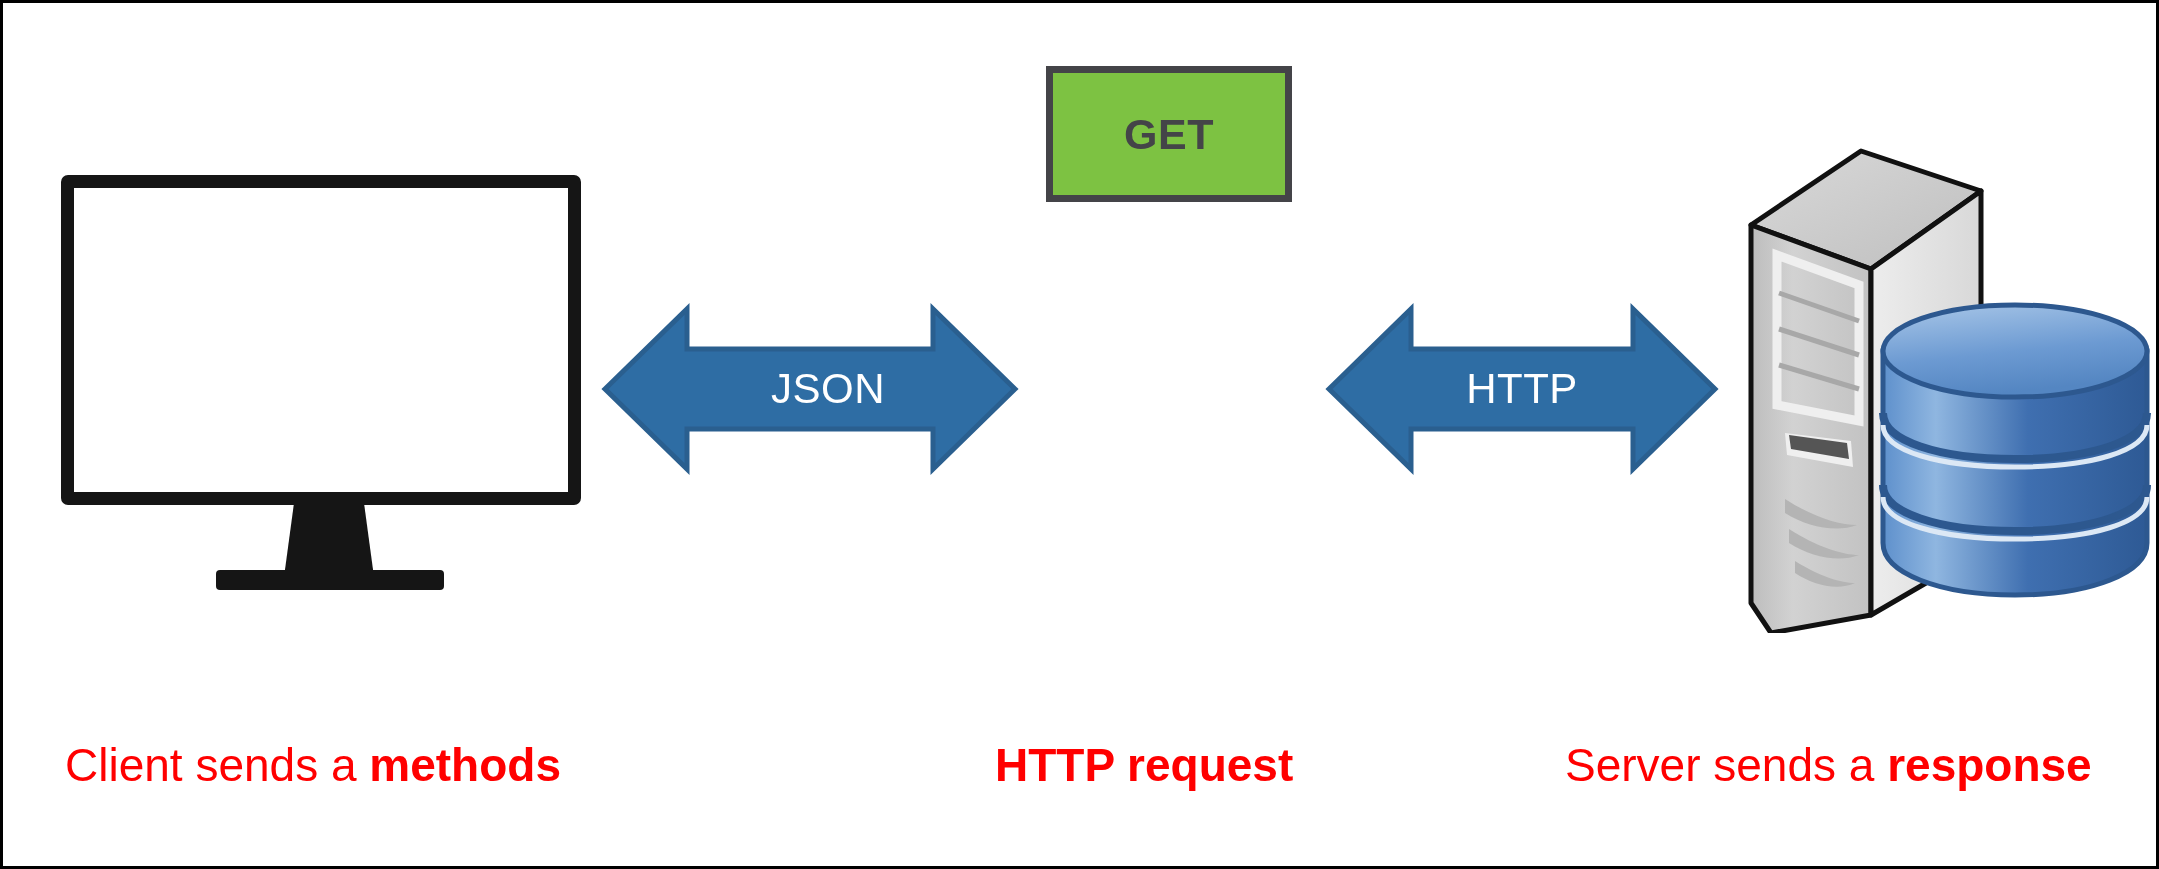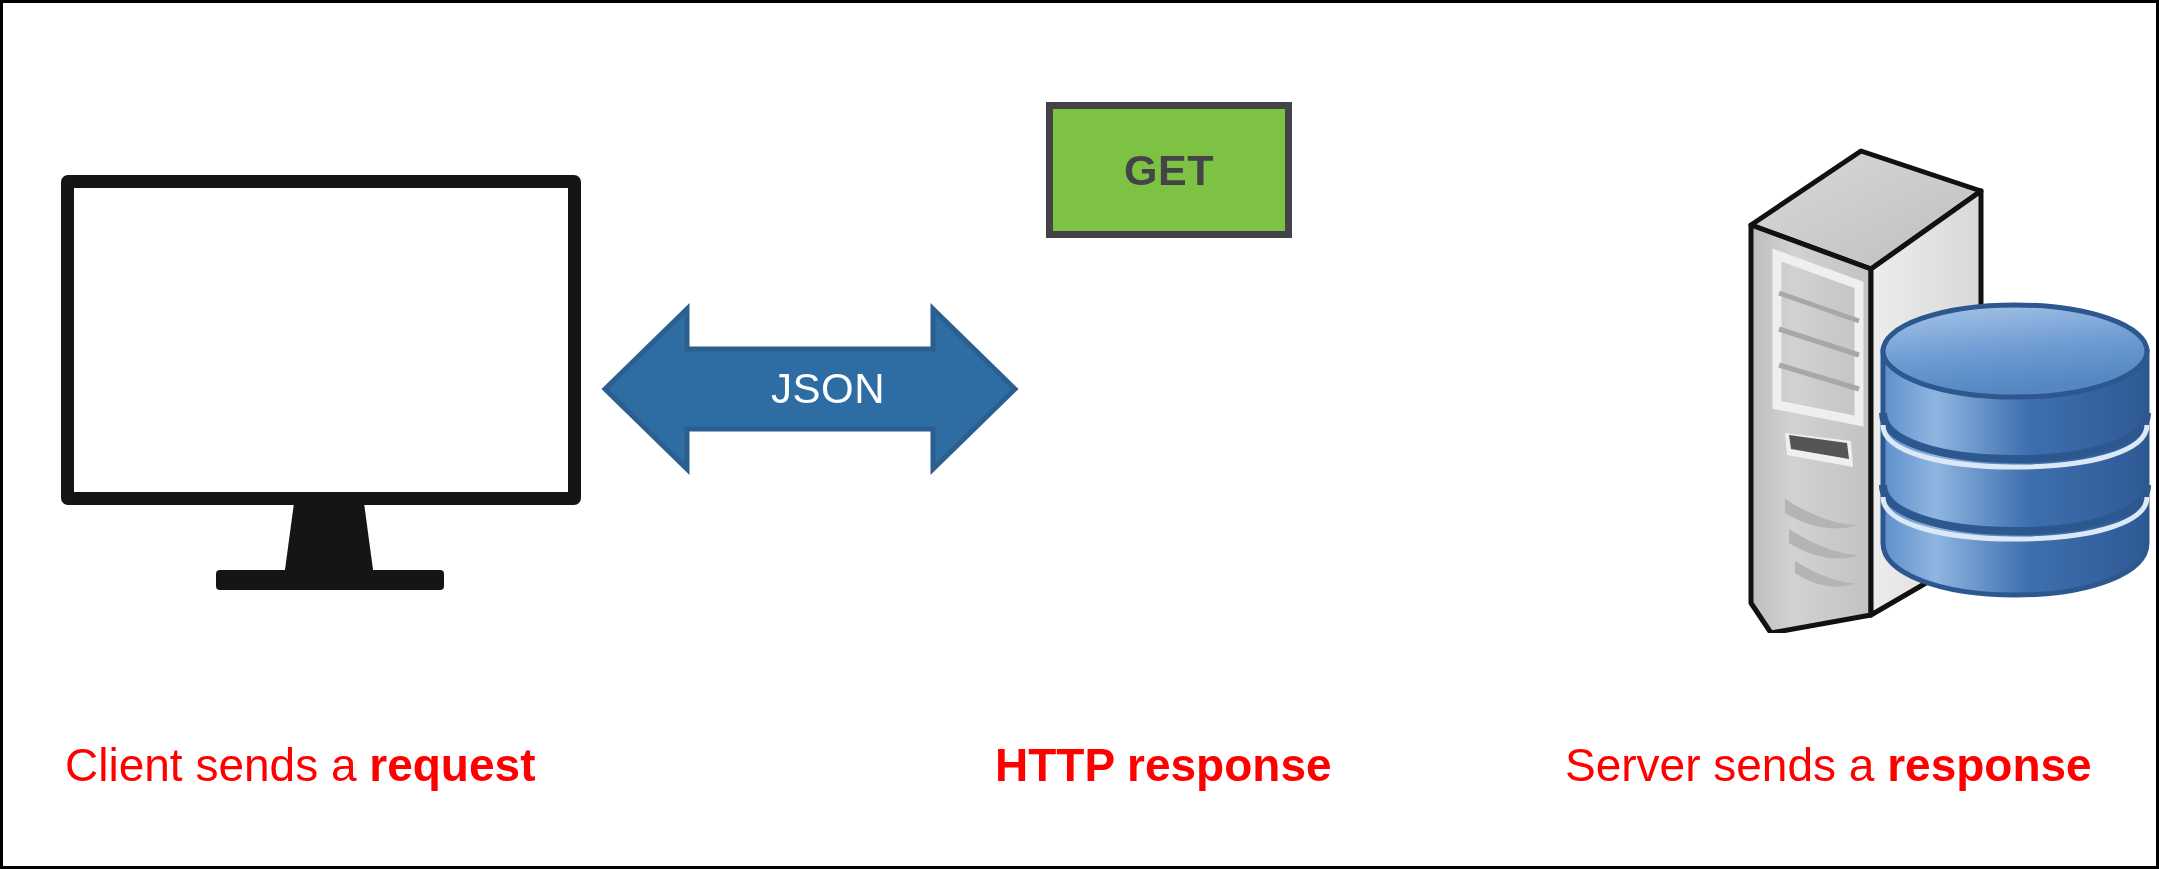--- a/index.html
+++ b/index.html
@@ -106,21 +106,21 @@
     box-sizing: border-box;
     display: flex;
     align-items: center;
     justify-content: center;
     color: #444448;
     font-size: 43px;
     font-weight: bold;
     font-family: "Liberation Sans", sans-serif;
     letter-spacing: 0.5px;
   }
-  .mb0 { top: 63px; margin-top: 36px; }
+  .mb0 { top: 63px; }
   .mb1 { top: 230px; }
   .mb2 { top: 397px; }
   .mb3 { top: 564px; }
 
   
   #server-graphic {
     position: absolute;
     left: 1730px;
     top: 130px;
     width: 420px;
@@ -154,20 +154,26 @@
 
   <div class="arrow" id="arrow-json">
     <svg width="418" height="172" viewBox="0 0 418 172" xmlns="http://www.w3.org/2000/svg">
       <polygon points="4,86 86,6 86,46 332,46 332,6 414,86 332,166 332,126 86,126 86,166" fill="#2E6DA4" stroke="#2A5F8F" stroke-width="5" stroke-linejoin="miter"></polygon>
     </svg>
     <span class="arrow-label">JSON</span>
   </div>
 
   <div class="method-box mb0">GET</div>
 
+  <div class="arrow" id="arrow-http">
+    <svg width="394" height="172" viewBox="0 0 394 172" xmlns="http://www.w3.org/2000/svg">
+      <polygon points="4,86 86,6 86,46 308,46 308,6 390,86 308,166 308,126 86,126 86,166" fill="#2E6DA4" stroke="#2A5F8F" stroke-width="5" stroke-linejoin="miter"></polygon>
+    </svg>
+    <span class="arrow-label">HTTP</span>
+  </div>
 
   <div id="server-graphic">
     <svg width="420" height="500" viewBox="0 0 420 500" xmlns="http://www.w3.org/2000/svg">
       <defs>
         <linearGradient id="towerFront" x1="0" y1="0" x2="1" y2="0">
           <stop offset="0%" stop-color="#BDBDBD"></stop>
           <stop offset="35%" stop-color="#D2D2D2"></stop>
           <stop offset="100%" stop-color="#C2C2C2"></stop>
         </linearGradient>
         <linearGradient id="towerSide" x1="0" y1="0" x2="1" y2="0">
@@ -218,22 +224,22 @@
 
         <path d="M150,280 C150,308 206,326 282,326 C358,326 414,308 414,280" fill="none" stroke="#2D588F" stroke-width="8"></path>
         <path d="M150,292 C150,318 206,334 282,334 C358,334 414,318 414,292" fill="none" stroke="#DCE8F5" stroke-width="5"></path>
         <path d="M150,352 C150,380 206,398 282,398 C358,398 414,380 414,352" fill="none" stroke="#2D588F" stroke-width="8"></path>
         <path d="M150,364 C150,390 206,406 282,406 C358,406 414,390 414,364" fill="none" stroke="#DCE8F5" stroke-width="5"></path>
       </g>
     </svg>
   </div>
 
   <div class="caption" id="caption-client">
-    <span>Client sends a </span><b>request</b>
-  </div>
-
-  <div class="caption" id="caption-methods">HTTP response</div>
+    <span>Client sends a </span><b>methods</b>
+  </div>
+
+  <div class="caption" id="caption-methods">HTTP request</div>
 
   <div class="caption" id="caption-server">
     <span>Server sends a </span><b>response</b>
   </div>
 
 </div>
 
 </body></html>

